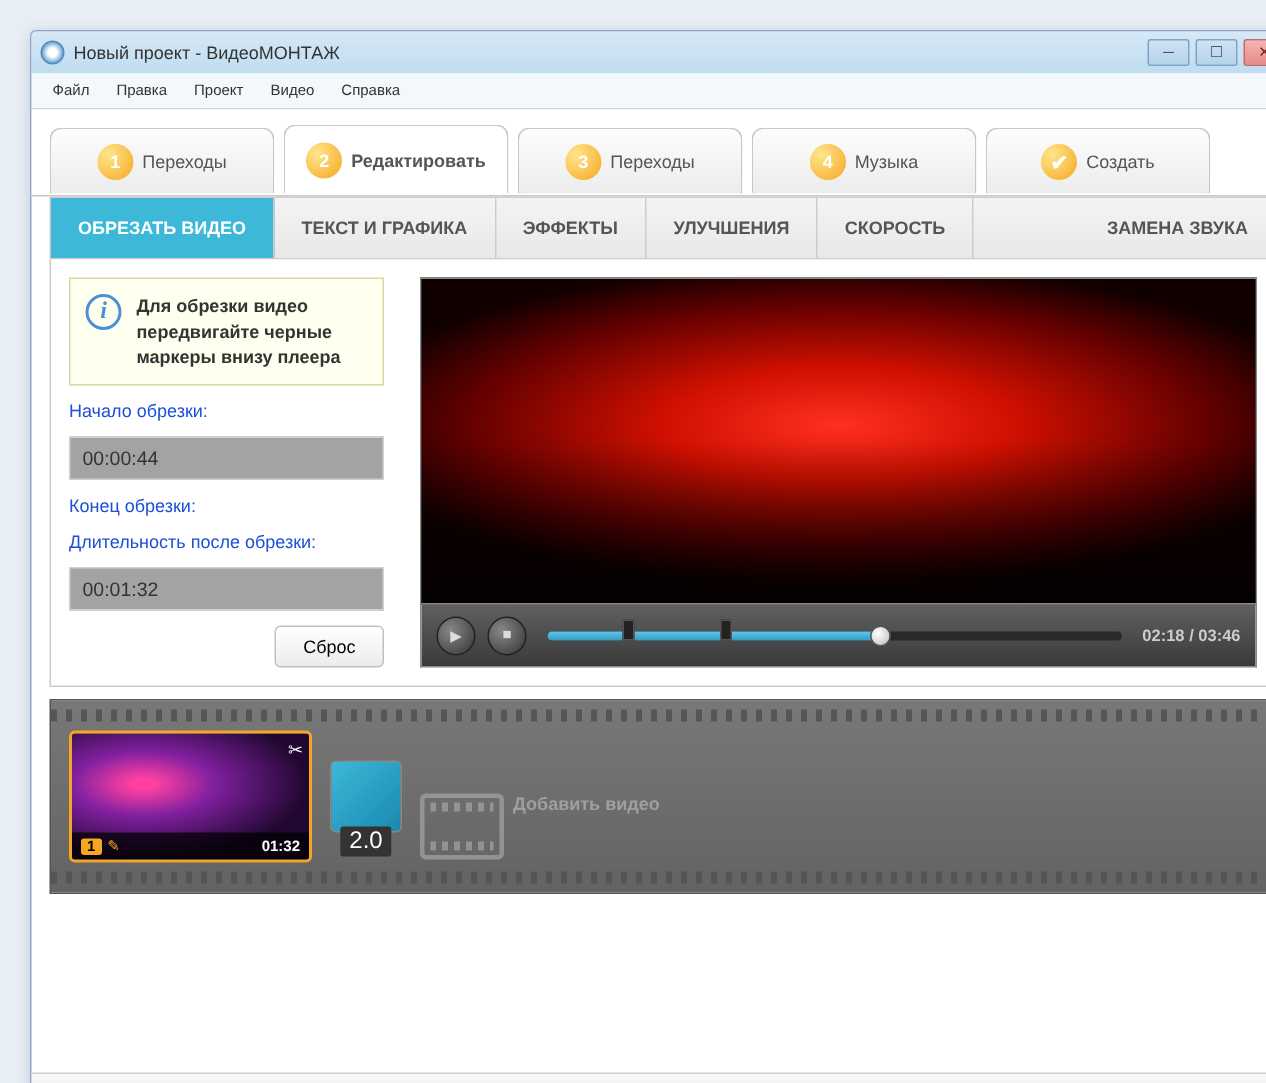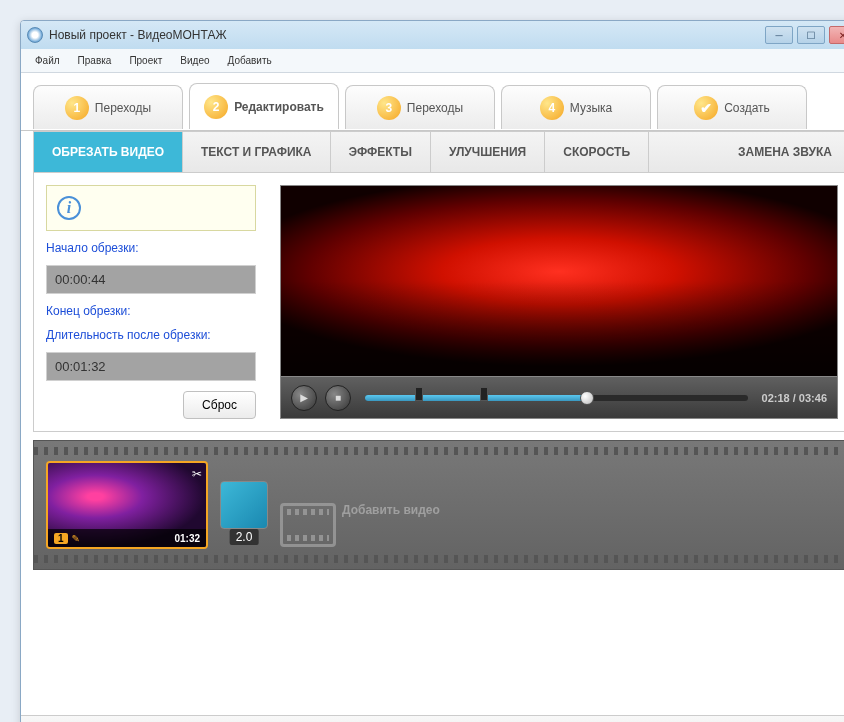--- a/index.html
+++ b/index.html
@@ -48,21 +48,21 @@
 .timeline::before { top: 6px; }
 .timeline::after { bottom: 6px; }
 .clip-thumb { width: 162px; height: 88px; background: #1a0a2a; border: 2px solid #f5a623; border-radius: 4px; position: relative; overflow: hidden; }
 .clip-img { width: 100%; height: 100%; background: radial-gradient(ellipse at 30% 40%, #ff40a0 5%, #8020a0 30%, #200830 70%); }
 .clip-bottom { position: absolute; bottom: 0; left: 0; right: 0; height: 18px; background: rgba(0,0,0,0.7); display: flex; align-items: center; padding: 0 6px; gap: 4px; }
 .clip-idx { background: #f5a623; color: #000; font-size: 10px; font-weight: bold; padding: 0 4px; border-radius: 2px; }
 .clip-edit { color: #f5a623; font-size: 10px; }
 .clip-dur { margin-left: auto; color: #fff; font-size: 10px; font-weight: bold; }
 .clip-scissor { position: absolute; top: 4px; right: 4px; color: #fff; font-size: 12px; }
 .transition-thumb { width: 48px; height: 48px; background: linear-gradient(135deg, #3db8d8, #1a88b0); border: 1px solid #888; border-radius: 4px; position: relative; }
-.transition-lbl { position: absolute; bottom: -16px; left: 50%; transform: translateX(-50%); background: #333; color: #fff; font-size: 12px; padding: 1px 6px; border-radius: 2px; }
+.transition-lbl { position: absolute; bottom: -16px; left: 50%; transform: translateX(-50%); background: #333; color: #fff; font-size: 16px; padding: 1px 6px; border-radius: 2px; }
 .add-video-btn { display: flex; gap: 6px; cursor: pointer; opacity: 0.65; margin-top: 40px; }
 .film-icon { width: 56px; height: 44px; border: 3px solid #aaa; border-radius: 4px; position: relative; }
 .film-icon::before, .film-icon::after { content: ''; position: absolute; left: 4px; right: 4px; height: 6px; background: repeating-linear-gradient(90deg, #aaa 0 4px, transparent 4px 8px); }
 .film-icon::before { top: 3px; }
 .film-icon::after { bottom: 3px; }
 .add-video-lbl { color: #bbb; font-size: 12px; font-weight: bold; }
 .statusbar { height: 26px; background: linear-gradient(#f8f8f8,#e8e8e8); border-top: 1px solid #ccc; display: flex; align-items: center; padding: 0 12px; font-size: 11px; color: #666; margin-top: auto; }
 </style>
 </head>
 <body>
@@ -77,21 +77,21 @@
       <div class="win-btn">☐</div>
       <div class="win-btn close">✕</div>
     </div>
   </div>
 
   <div class="menubar">
     <div class="menu-item">Файл</div>
     <div class="menu-item">Правка</div>
     <div class="menu-item">Проект</div>
     <div class="menu-item">Видео</div>
-    <div class="menu-item">Добавить</div>
+    <div class="menu-item">Справка</div>
   </div>
 
   <div class="step-tabs">
     <div class="step-tab">
       <span class="step-num">1</span>
       <span>Переходы</span>
     </div>
     <div class="step-tab active">
       <span class="step-num">2</span>
       <span>Редактировать</span>
@@ -116,20 +116,21 @@
     <div class="sub-tab">ЭФФЕКТЫ</div>
     <div class="sub-tab">УЛУЧШЕНИЯ</div>
     <div class="sub-tab">СКОРОСТЬ</div>
     <div class="sub-tab">ЗАМЕНА ЗВУКА</div>
   </div>
 
   <div class="content">
     <div class="left-panel">
       <div class="hint-box">
         <div class="hint-icon">i</div>
+        <div class="hint-text">Для обрезки видео передвигайте черные маркеры внизу плеера</div>
       </div>
       <div class="field-label">Начало обрезки:</div>
       <div class="field-input">00:00:44</div>
       <div class="field-label">Конец обрезки:</div>
       <div class="field-label">Длительность после обрезки:</div>
       <div class="field-input">00:01:32</div>
       <button class="reset-btn">Сброс</button>
     </div>
 
     <div class="right-panel">

